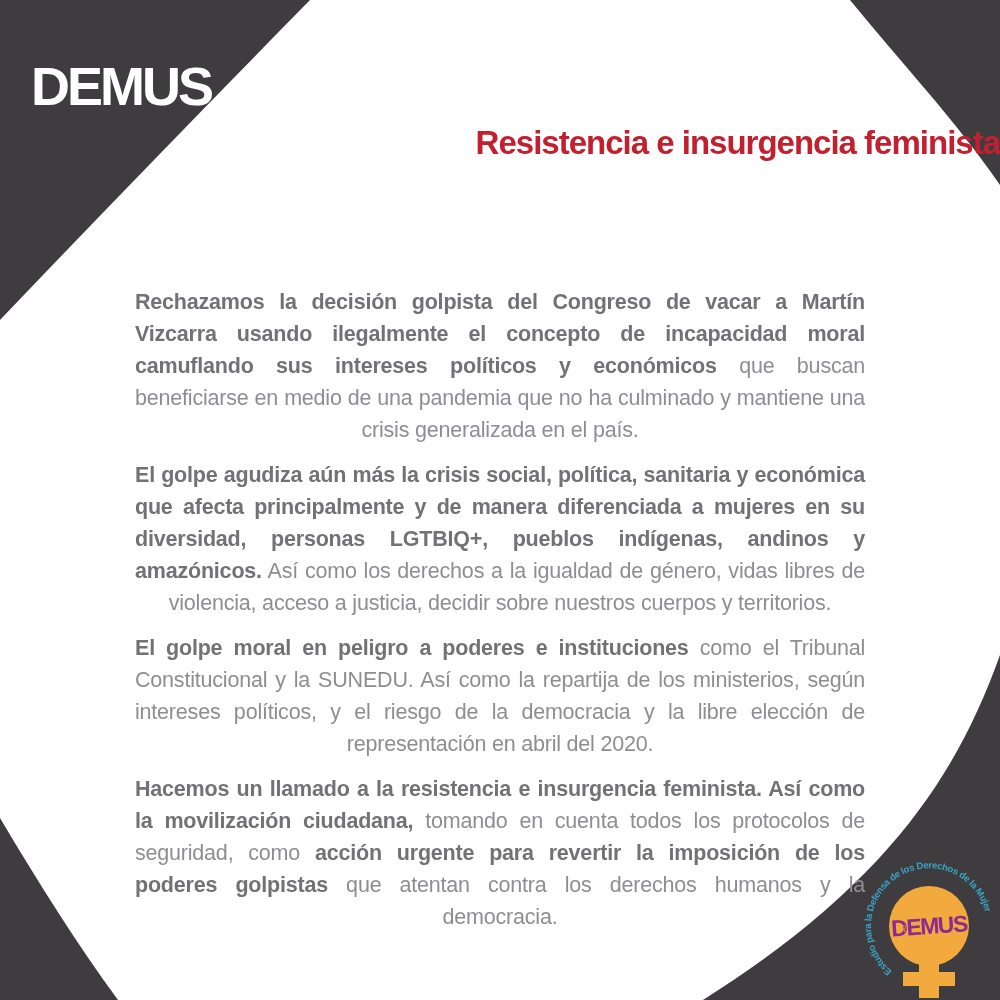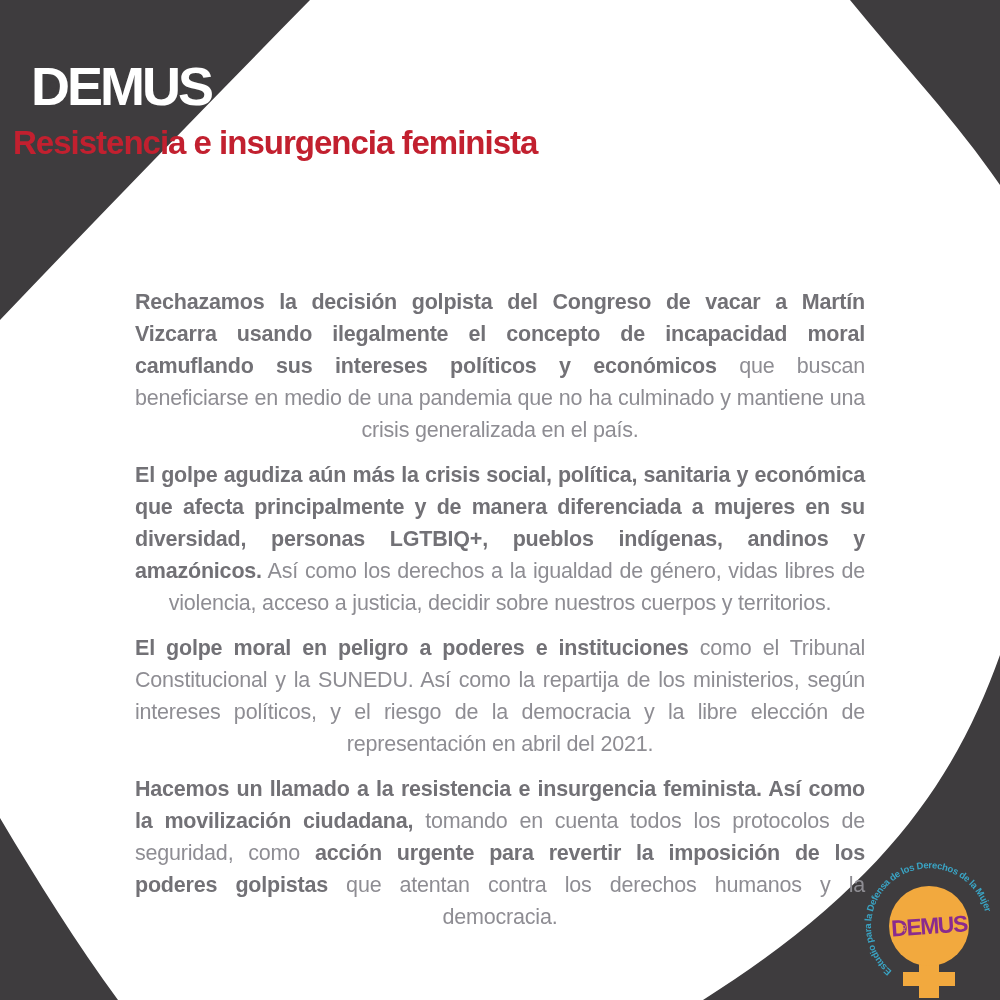--- a/index.html
+++ b/index.html
@@ -11,22 +11,22 @@
   html,body{margin:0;padding:0;}
   .canvas{
     position:relative;width:1000px;height:1000px;overflow:hidden;
     background:var(--bg);
     font-family:"Liberation Sans","DejaVu Sans",sans-serif;
   }
   .blob-svg{position:absolute;left:0;top:0;width:1000px;height:1000px;display:block;}
   .logo-svg{position:absolute;left:25px;top:45px;width:240px;height:95px;overflow:visible;}
   .poster-title{
     position:absolute;left:0;right:0;top:118px;margin:0;
-    text-align:left;color:var(--title);
-    font-size:33px;font-weight:700;line-height:50px;letter-spacing:-1px;padding-left:13px;
+    text-align:right;color:var(--title);
+    font-size:33px;font-weight:700;line-height:50px;letter-spacing:-1px;
   }
   .content{
     position:absolute;left:135px;top:250px;width:730px;
     color:var(--body);font-size:21.5px;line-height:32px;letter-spacing:-0.2px;margin-top:36px;
   }
   .content p{
     margin:0 0 13px 0;
     text-align:justify;text-align-last:center;
     -moz-text-align-last:center;
   }
@@ -49,21 +49,21 @@
     <text class="svg-txt" x="17" y="54" font-size="32" font-weight="700" fill="var(--bg)">♀</text>
   </svg>
 
   <h1 class="poster-title">
     <div>Resistencia e insurgencia feminista</div>
   </h1>
 
   <div class="content">
     <p><span class="seg bold">Rechazamos la decisión golpista del Congreso de vacar a Martín Vizcarra usando ilegalmente el concepto de incapacidad moral camuflando sus intereses políticos y económicos</span><span class="seg"> que buscan beneficiarse en medio de una pandemia que no ha culminado y mantiene una crisis generalizada en el país.</span></p>
     <p><span class="seg bold">El golpe agudiza aún más la crisis social, política, sanitaria y económica que afecta principalmente y de manera diferenciada a mujeres en su diversidad, personas LGTBIQ+, pueblos indígenas, andinos y amazónicos.</span><span class="seg"> Así como los derechos a la igualdad de género, vidas libres de violencia, acceso a justicia, decidir sobre nuestros cuerpos y territorios.</span></p>
-    <p><span class="seg bold">El golpe moral en peligro a poderes e instituciones</span><span class="seg"> como el Tribunal Constitucional y la SUNEDU. Así como la repartija de los ministerios, según intereses políticos, y el riesgo de la democracia y la libre elección de representación en abril del 2021.</span></p>
+    <p><span class="seg bold">El golpe moral en peligro a poderes e instituciones</span><span class="seg"> como el Tribunal Constitucional y la SUNEDU. Así como la repartija de los ministerios, según intereses políticos, y el riesgo de la democracia y la libre elección de representación en abril del 2020.</span></p>
     <p><span class="seg bold">Hacemos un llamado a la resistencia e insurgencia feminista. Así como la movilización ciudadana,</span><span class="seg"> tomando en cuenta todos los protocolos de seguridad, como </span><span class="seg bold">acción urgente para revertir la imposición de los poderes golpistas</span><span class="seg"> que atentan contra los derechos humanos y la democracia.</span></p>
   </div>
 
   <svg class="emblem-svg" viewBox="0 0 1000 1000">
     <defs>
       <path id="arcPath" d="M 892,971 A 58,58 0 1 1 966,971" fill="none"></path>
     </defs>
 
     <rect x="919" y="960" width="20" height="38" fill="var(--em-yellow)"></rect>
     <rect x="903" y="972" width="52" height="14" fill="var(--em-yellow)"></rect>

